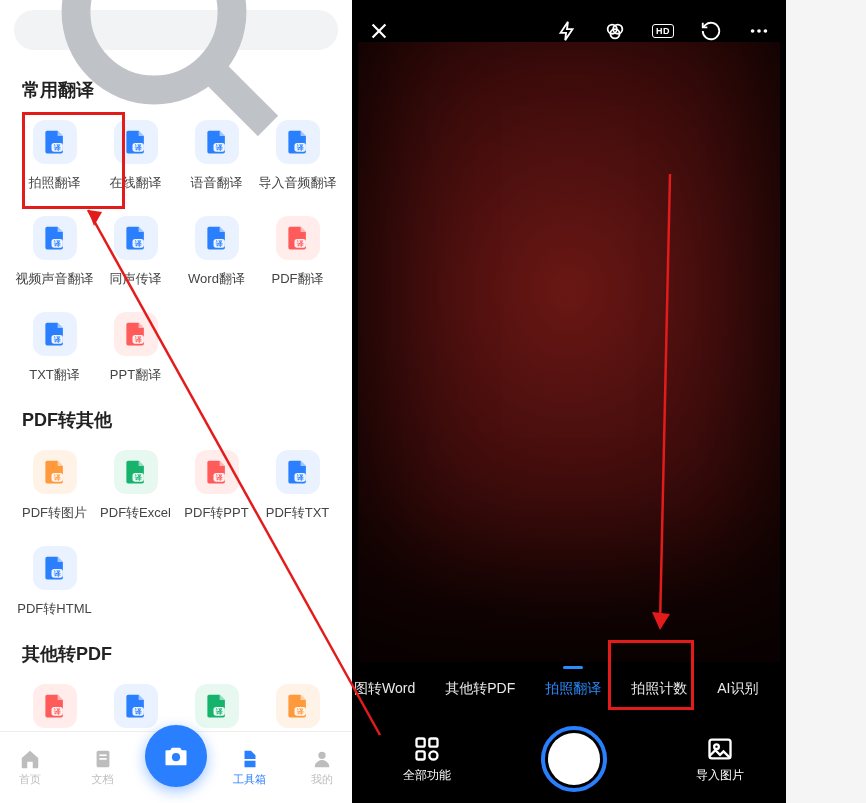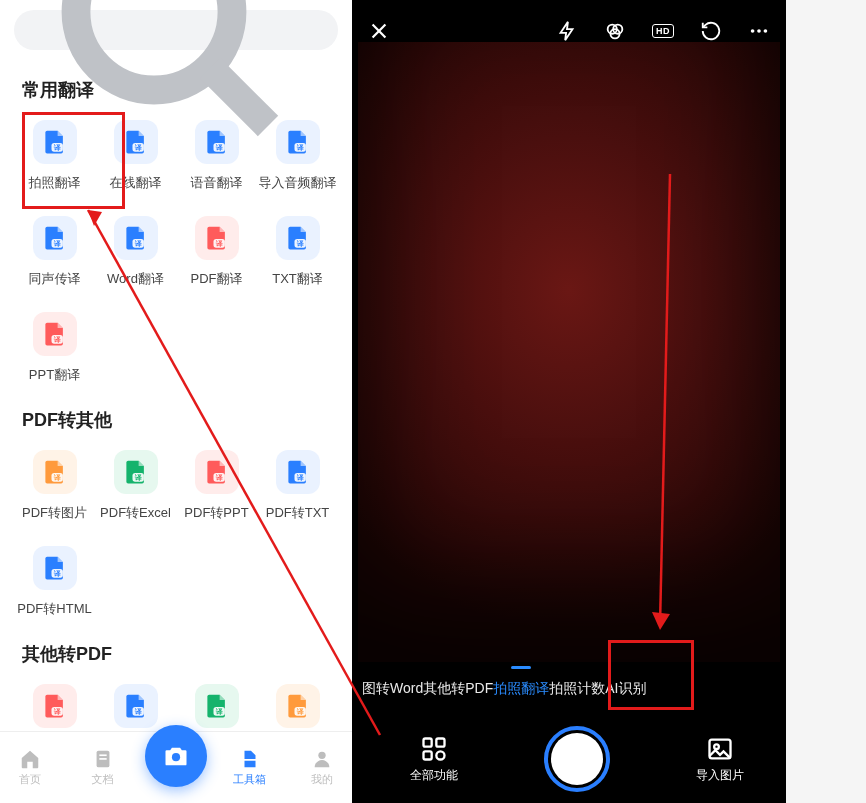--- a/index.html
+++ b/index.html
@@ -147,33 +147,34 @@
     background: radial-gradient(ellipse 70% 55% at 50% 40%, #6a1714 0%, #4a0f0e 45%, #230605 100%);
     box-shadow: inset 0 -80px 120px rgba(0,0,0,.8);
   }
   .mode-strip {
     position:absolute;
     left:0; right:0;
     top: 672px;
     height: 34px;
     display:flex;
     align-items:center;
-    padding-left: 10px;
+    gap: 30px;
+    padding-left: 2px;
     font-size:14px;
     white-space:nowrap;
   }
   .mode-item { color:#e9e9e9; cursor:pointer;}
   .mode-item.active { color:#2a8cff; position:relative;}
   .mode-item.active::before{
     content:""; position:absolute; top:-14px; left:50%; transform:translateX(-50%);
     width:20px; height:3px; background:#2a8cff; border-radius:2px;
   }
   .cam-bottom {
     position:absolute;
-    left:16px; right:0; bottom:0;
+    left:9px; right:0; bottom:0;
     height: 88px;
     display:flex;
     align-items:center;
     justify-content:space-between;
     padding: 0 42px;
   }
   .cb-col{display:flex;flex-direction:column;align-items:center;gap:4px;font-size:12px;cursor:pointer;}
   .cb-col svg{width:28px;height:28px;}
   .shutter {
     width:66px; height:66px;
@@ -249,20 +250,31 @@
         </div>
         <div class="tool">
           <div class="tool-icon">
             <svg viewBox="0 0 32 32">
               <path fill="#2a7fff" d="M7 3h12l6 6v18a2 2 0 0 1-2 2H7a2 2 0 0 1-2-2V5a2 2 0 0 1 2-2z"></path>
               <path fill="rgba(255,255,255,.55)" d="M19 3v6h6z"></path>
               <rect x="12" y="17" width="13" height="10" rx="3" fill="#fff" opacity=".92"></rect>
               <text x="18.5" y="25" font-size="8" font-weight="700" fill="#2a7fff" text-anchor="middle">译</text>
             </svg>
           </div>
+          <div class="tool-label">视频声音翻译</div>
+        </div>
+        <div class="tool">
+          <div class="tool-icon">
+            <svg viewBox="0 0 32 32">
+              <path fill="#2a7fff" d="M7 3h12l6 6v18a2 2 0 0 1-2 2H7a2 2 0 0 1-2-2V5a2 2 0 0 1 2-2z"></path>
+              <path fill="rgba(255,255,255,.55)" d="M19 3v6h6z"></path>
+              <rect x="12" y="17" width="13" height="10" rx="3" fill="#fff" opacity=".92"></rect>
+              <text x="18.5" y="25" font-size="8" font-weight="700" fill="#2a7fff" text-anchor="middle">译</text>
+            </svg>
+          </div>
           <div class="tool-label">同声传译</div>
         </div>
         <div class="tool">
           <div class="tool-icon">
             <svg viewBox="0 0 32 32">
               <path fill="#2a7fff" d="M7 3h12l6 6v18a2 2 0 0 1-2 2H7a2 2 0 0 1-2-2V5a2 2 0 0 1 2-2z"></path>
               <path fill="rgba(255,255,255,.55)" d="M19 3v6h6z"></path>
               <rect x="12" y="17" width="13" height="10" rx="3" fill="#fff" opacity=".92"></rect>
               <text x="18.5" y="25" font-size="8" font-weight="700" fill="#2a7fff" text-anchor="middle">译</text>
             </svg>

